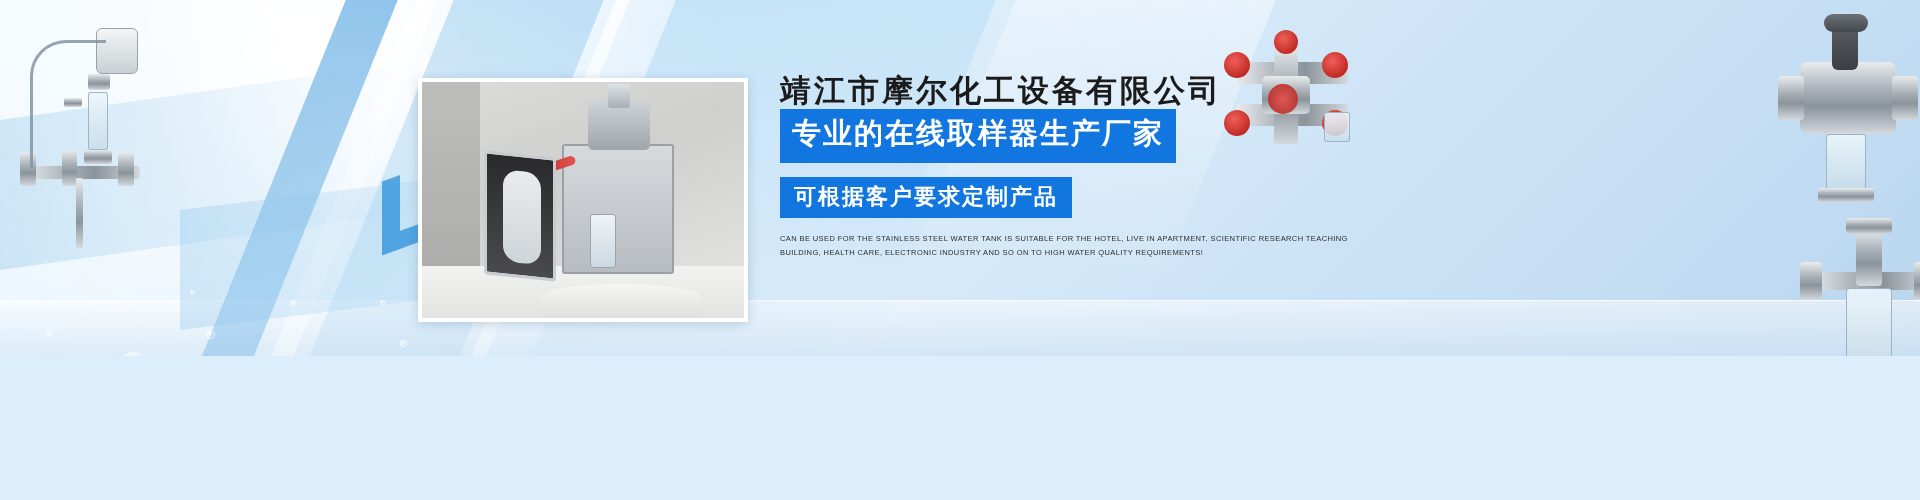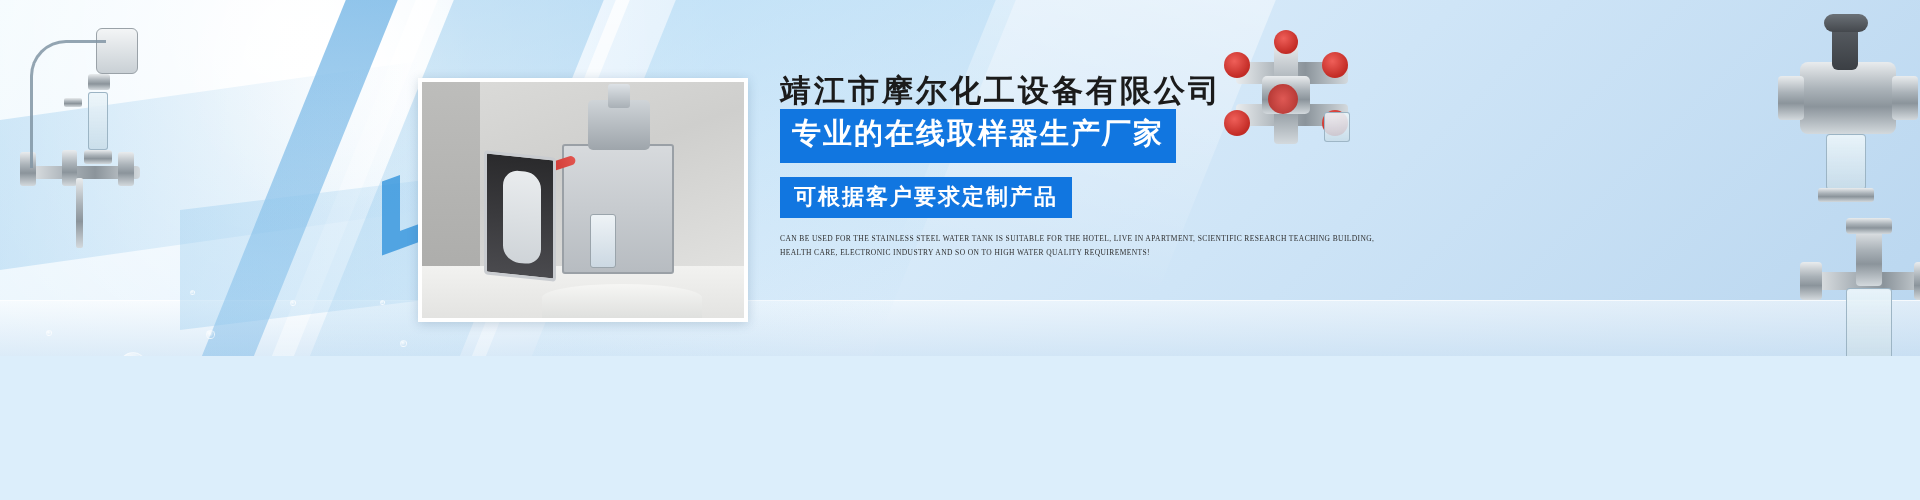--- a/index.html
+++ b/index.html
@@ -134,21 +134,21 @@
 
   .custom {
     display:inline-block; margin-top:14px;
     background:#1176e0; color:#ffffff;
     font-size:22px; font-weight:700; letter-spacing:2px;
     padding:5px 14px 6px 14px; white-space:nowrap;
   }
 
   .fineprint {
     margin-top:14px; width:600px;
-    font-family:Liberation Serif, serif;
+    font-family:Liberation Sans, sans-serif;
     font-size:7.5px; line-height:1.85; color:#2d2d2d;
     letter-spacing:.4px; text-align:left;
   }
 
   
   .watermark {
     position:absolute; left:222px; bottom:88px;
     font-family:"Liberation Serif","DejaVu Serif",serif;
     font-style:italic; font-weight:700;
     font-size:34px; letter-spacing:1px;

